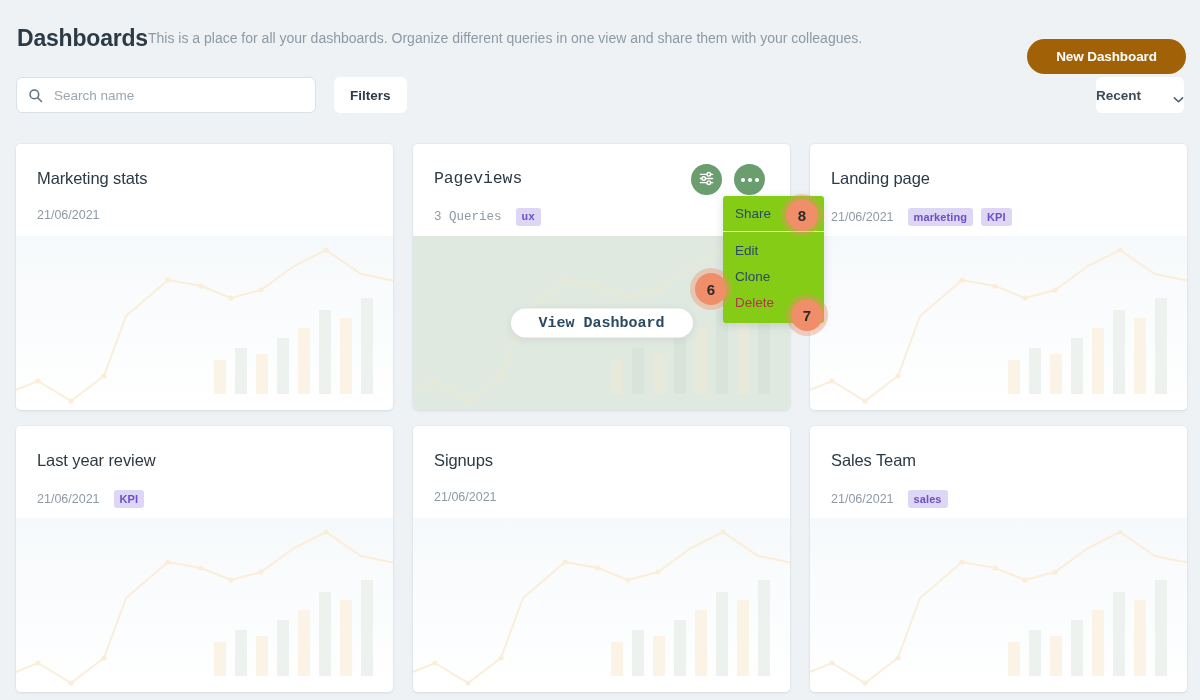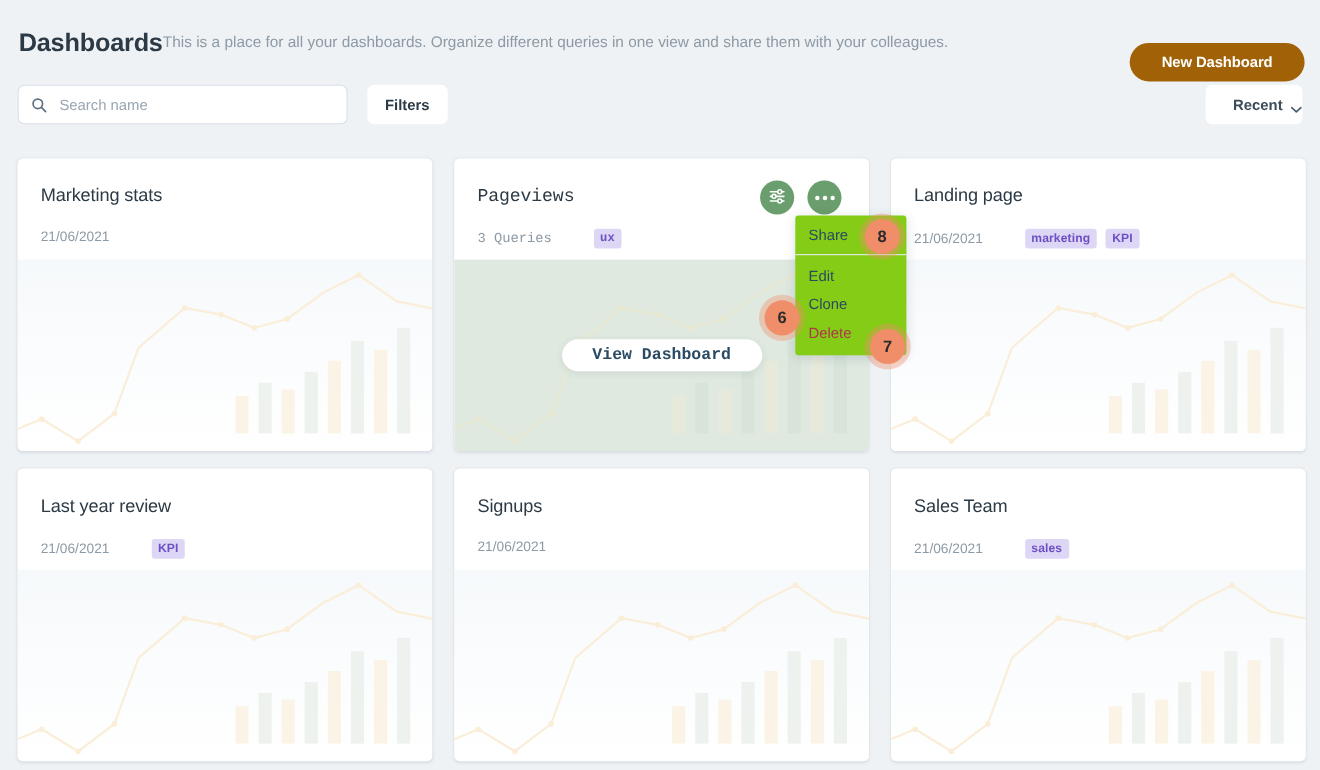--- a/index.html
+++ b/index.html
@@ -51,21 +51,21 @@
     height: 36px; padding: 0 16px;
     background: #ffffff; border: none; border-radius: 6px;
     font-size: 13.5px; font-weight: bold; color: #2b3a45;
     display: flex; align-items: center; cursor: pointer;
     font-family: "Liberation Sans", sans-serif;
   }
   .sort-btn {
     position: absolute; left: 1096px; top: 3px;
     width: 88px; height: 36px;
     background: #ffffff; border: none; border-radius: 6px;
-    display: flex; align-items: center; justify-content: flex-end; gap: 7px;
+    display: flex; align-items: center; justify-content: space-between; gap: 7px;
     font-size: 13.5px; font-weight: bold; color: #3c4c59; cursor: pointer;
     font-family: "Liberation Sans", sans-serif;
   }
   .chev { width: 11px; height: 7px; color: #4b6275; }
 
   
   .grid { position: absolute; left: 0; top: 140px; width: 1200px; }
   .card {
     position: absolute; width: 377px; height: 266px;
     background: #ffffff; border-radius: 5px;
@@ -80,21 +80,20 @@
   .card-meta {
     position: absolute; left: 21px; top: 64px;
     display: flex; align-items: center; gap: 14px;
   }
   .card-date { font-size: 12.5px; color: #8d9aa5; }
   .card-queries { font-size: 12.5px; color: #8d9aa5; }
   .tag {
     font-size: 11px; font-weight: bold; color: #6d4fc4;
     background: #ddd6f5; border-radius: 3px; padding: 3px 6px;
     letter-spacing: 0.1px;
-    margin-left: 24px;
   }
   .card-body {
     position: absolute; left: 0; top: 92px; width: 377px; height: 174px;
     background: linear-gradient(180deg,#f6f9fb 0%, #ffffff 100%);
     overflow: hidden;
   }
   .card-body svg { display: block; }
 
   
   .card.hovered .card-body { background: #dfe9e0; }

